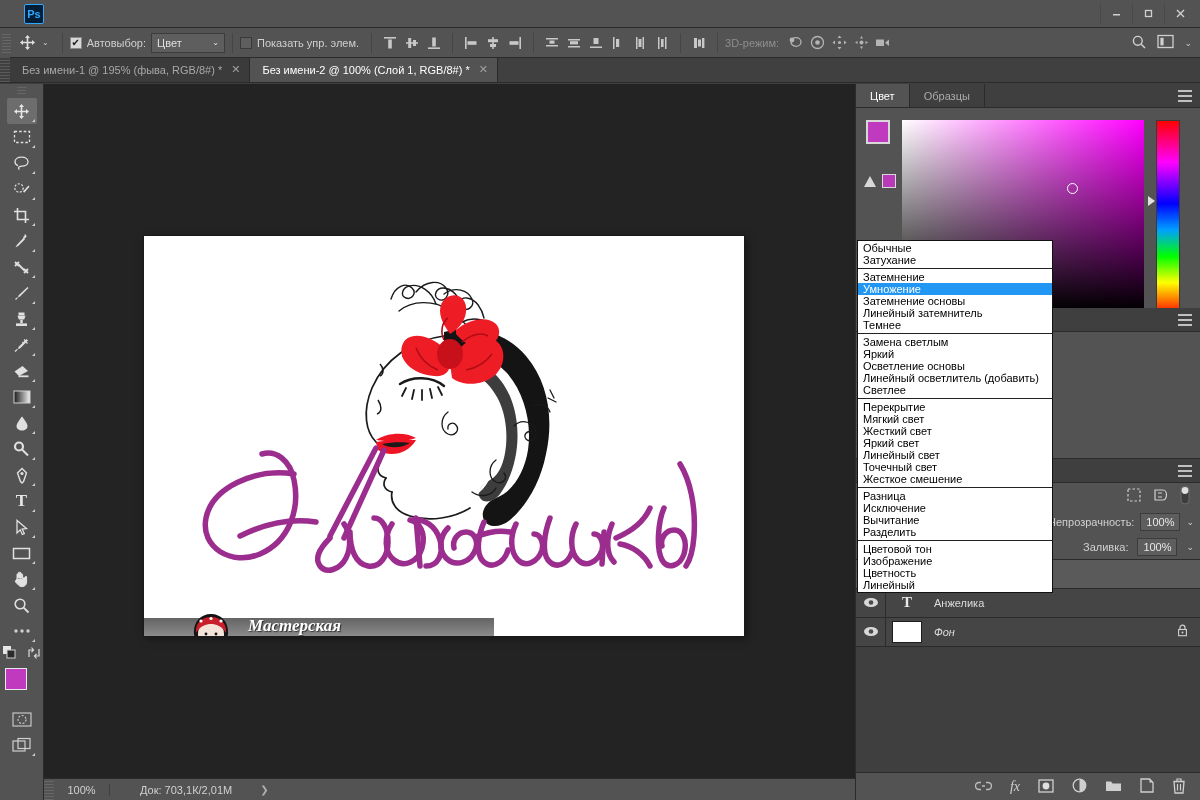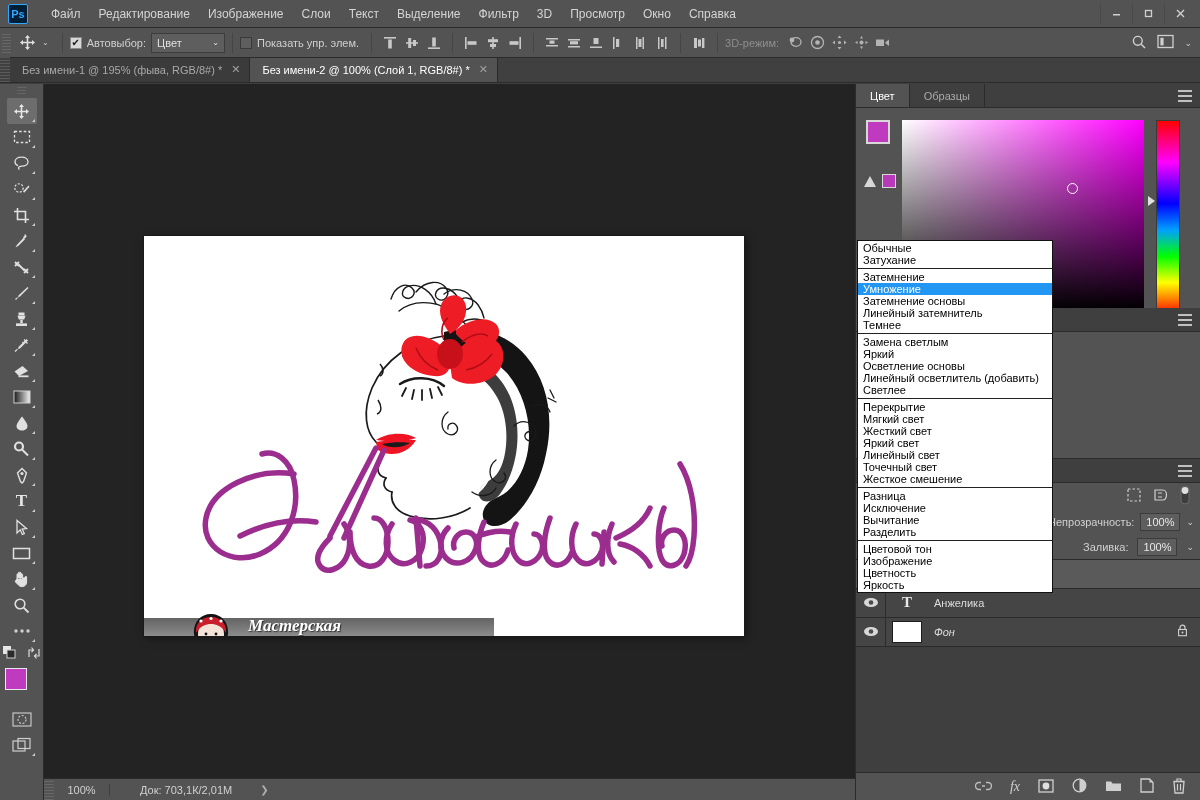--- a/index.html
+++ b/index.html
@@ -13,20 +13,21 @@
     position: relative;
     -webkit-font-smoothing: antialiased;
   }
 
   
   .titlebar {
     height: 28px; background: #535353;
     display: flex; align-items: center;
     border-bottom: 1px solid #2b2b2b;
     position: relative;
+    padding-left: 16px;
   }
   .ps-logo {
     width: 20px; height: 20px; margin-left: 8px; margin-right: 14px;
     background: #001e36; border: 1px solid #31a8ff;
     color: #31a8ff; font-size: 11px; font-weight: bold;
     display: flex; align-items: center; justify-content: center;
     border-radius: 2px;
   }
   .menubar { display: flex; align-items: center; gap: 0; }
   .menu-item {
@@ -243,33 +244,20 @@
   .wm-doll { position: absolute; left: 38px; top: 8px; width: 58px; height: 96px; }
   .wm-text1 { position: absolute; left: 104px; top: 12px; font-family: "Liberation Serif", serif;
     font-style: italic; font-weight: bold; font-size: 17px; color: #ffffff;
     text-shadow: 1px 1px 1px rgba(0,0,0,.6); }
 </style>
 </head>
 <body>
 
 <div class="titlebar">
   <div class="ps-logo">Ps</div>
-  <div class="menubar">
-    <div class="menu-item">Файл</div>
-    <div class="menu-item">Редактирование</div>
-    <div class="menu-item">Изображение</div>
-    <div class="menu-item">Слои</div>
-    <div class="menu-item">Текст</div>
-    <div class="menu-item">Выделение</div>
-    <div class="menu-item">Фильтр</div>
-    <div class="menu-item">3D</div>
-    <div class="menu-item">Просмотр</div>
-    <div class="menu-item">Окно</div>
-    <div class="menu-item">Справка</div>
-  </div>
   <div class="win-controls">
     <div class="win-btn">
       <svg width="11" height="11" viewBox="0 0 11 11">
           <rect x="2" y="6" width="7" height="1.5" fill="#d0d0d0"></rect>
         </svg>
     </div>
     <div class="win-btn">
       <svg width="11" height="11" viewBox="0 0 11 11">
           <rect x="2.5" y="2.5" width="6" height="6" fill="none" stroke="#d0d0d0" stroke-width="1.3"></rect>
         </svg>
@@ -976,14 +964,14 @@
   <div class="bd-item">Жесткое смешение</div>
   <div class="bd-sep"></div>
   <div class="bd-item">Разница</div>
   <div class="bd-item">Исключение</div>
   <div class="bd-item">Вычитание</div>
   <div class="bd-item">Разделить</div>
   <div class="bd-sep"></div>
   <div class="bd-item">Цветовой тон</div>
   <div class="bd-item">Изображение</div>
   <div class="bd-item">Цветность</div>
-  <div class="bd-item">Яркость</div>
+  <div class="bd-item">Линейный</div>
 </div>
 
 </body></html>

